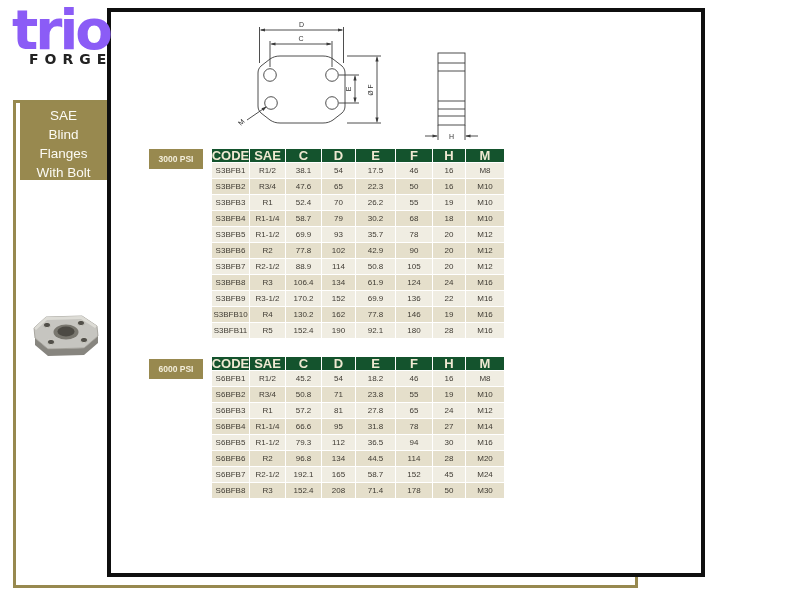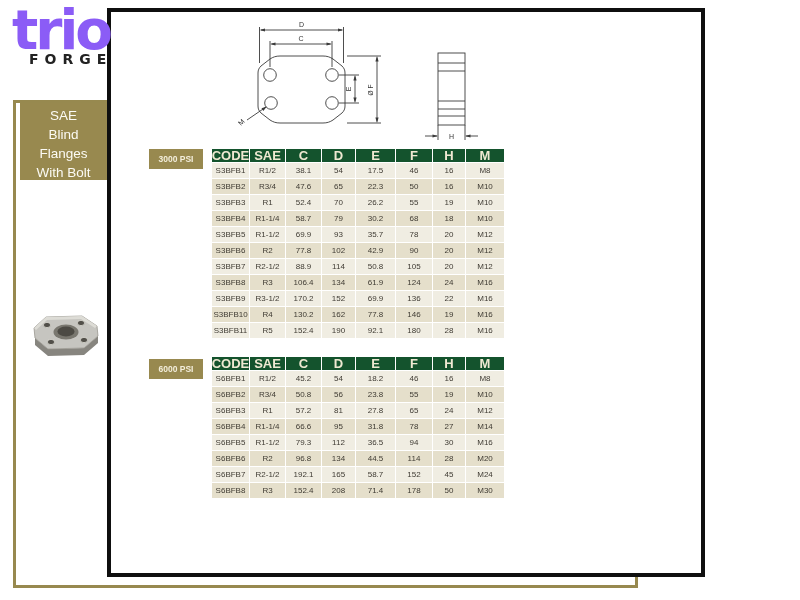--- a/index.html
+++ b/index.html
@@ -295,21 +295,21 @@
         <div class="tcell">54</div>
         <div class="tcell">18.2</div>
         <div class="tcell">46</div>
         <div class="tcell">16</div>
         <div class="tcell">M8</div>
       </div>
       <div class="trow odd">
         <div class="tcell">S6BFB2</div>
         <div class="tcell">R3/4</div>
         <div class="tcell">50.8</div>
-        <div class="tcell">56</div>
+        <div class="tcell">71</div>
         <div class="tcell">23.8</div>
         <div class="tcell">55</div>
         <div class="tcell">19</div>
         <div class="tcell">M10</div>
       </div>
       <div class="trow even">
         <div class="tcell">S6BFB3</div>
         <div class="tcell">R1</div>
         <div class="tcell">57.2</div>
         <div class="tcell">81</div>

